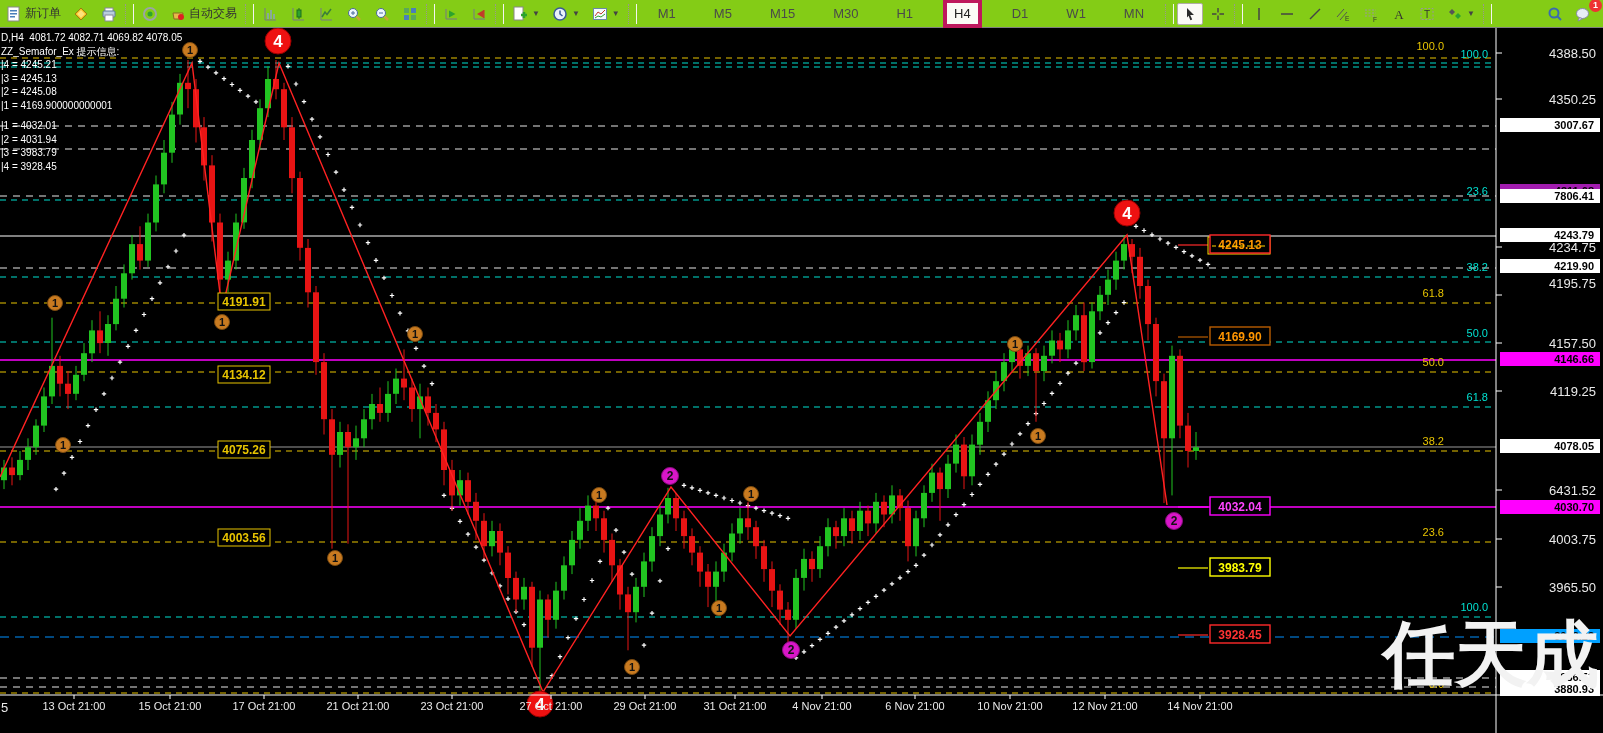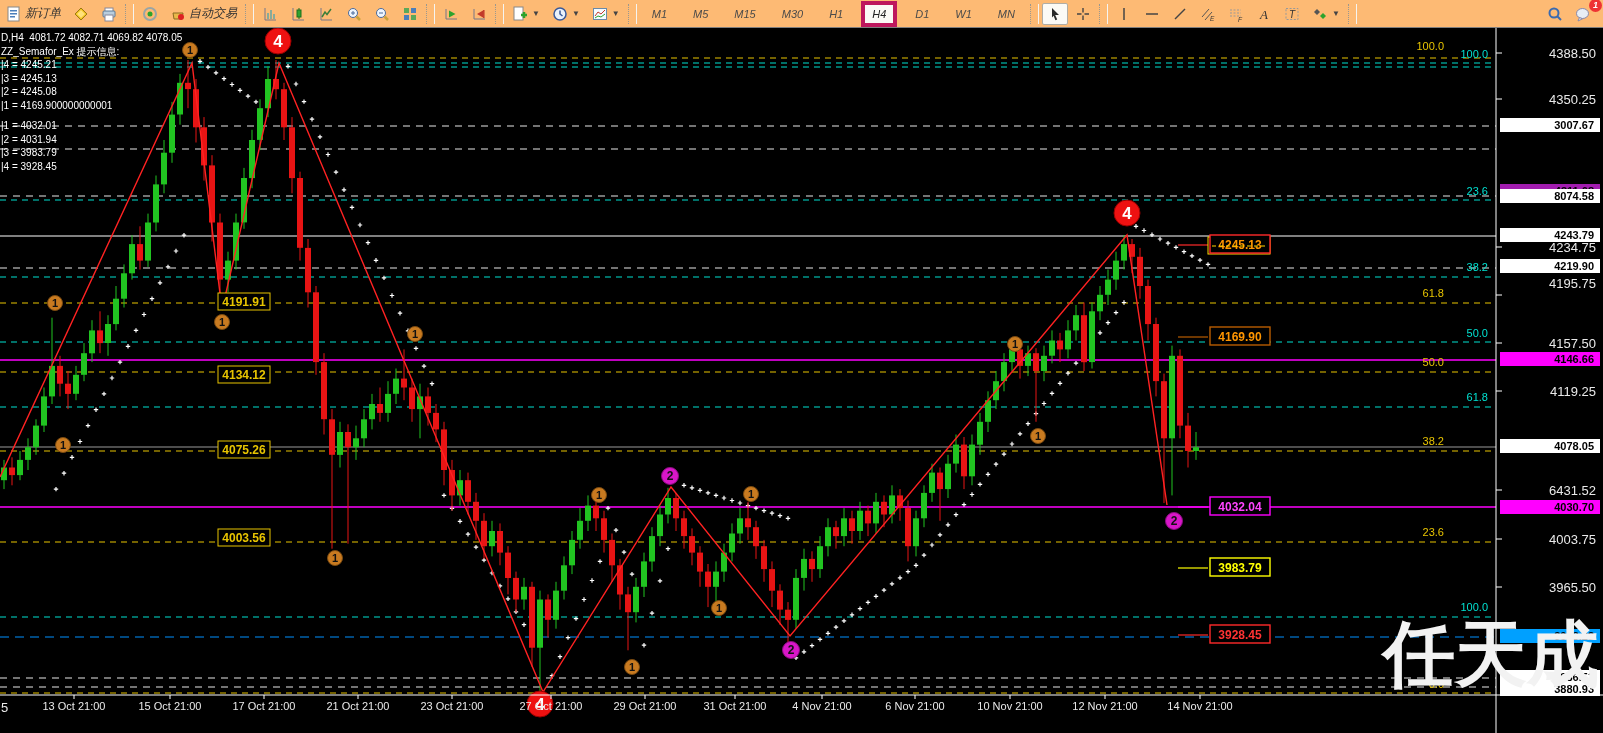--- a/index.html
+++ b/index.html
@@ -1,27 +1,27 @@
 <!DOCTYPE html>
 <html><head>
 <meta charset="utf-8">
 <style>
   html,body{margin:0;padding:0;background:#000;width:1603px;height:733px;overflow:hidden;
     font-family:"Liberation Sans",sans-serif;}
   #stage{position:relative;width:1603px;height:733px;background:#000;}
   
-  #toolbar{position:absolute;left:0;top:0;width:1603px;height:27px;background:#fdba74;
-    border-bottom:1px solid #7f7f7f;display:flex;align-items:center;z-index:10;font-size:12px;color:#333;font-style:italic;}
+  #toolbar{position:absolute;left:0;top:0;width:1603px;height:27px;background:#84cc16;
+    border-bottom:1px solid #7f7f7f;display:flex;align-items:center;z-index:10;font-size:12px;color:#333;}
   .tb-group{display:flex;align-items:center;height:27px;}
   .tb-sep{width:7px;height:20px;margin:0 2px;border-left:1px dotted #9a978f;border-right:1px solid #f5f4f1;}
   .tb-btn{display:flex;align-items:center;gap:3px;padding:2px 4px;margin:0 1px;border:1px solid transparent;
     border-radius:2px;cursor:default;white-space:nowrap;}
   .tb-btn.active{background:#fbfaf6;border:1px solid #b0ada5;}
   .tb-btn svg{display:block;}
-  .tf-btn{padding:3px 7px;margin:0 5px;color:#4a4a4a;font-size:11px;border:1px solid transparent;}
+  .tf-btn{padding:3px 7px;margin:0 11px;color:#4a4a4a;font-size:13px;border:1px solid transparent;}
   .tf-btn.active{background:#fbfaf6;border:4px solid #be185d;color:#222;}
   .caret{font-size:8px;color:#444;margin-left:1px;}
   #tb-right{margin-left:auto;display:flex;align-items:center;padding-right:6px;}
   .chat-badge{position:absolute;top:-5px;right:-7px;background:#e33;color:#fff;border-radius:50%;
     width:13px;height:13px;font-size:9px;line-height:13px;text-align:center;font-weight:bold;}
   
   #chart-svg{position:absolute;left:0;top:0;z-index:2;}
   .axis-label{position:absolute;color:#e9e9e9;font-size:13px;z-index:3;white-space:nowrap;}
   .price-plain{left:1504px;width:92px;text-align:right;padding-right:6px;}
   .price-badge{left:1500px;width:90px;text-align:right;padding:1px 6px 1px 4px;color:#000;font-weight:bold;
@@ -837,21 +837,21 @@
       <div class="axis-label price-plain" style="top: 92px;">4350.25</div>
       <div class="axis-label price-plain" style="top: 240px;">4234.75</div>
       <div class="axis-label price-plain" style="top: 276px;">4195.75</div>
       <div class="axis-label price-plain" style="top: 336px;">4157.50</div>
       <div class="axis-label price-plain" style="top: 384px;">4119.25</div>
       <div class="axis-label price-plain" style="top: 483px;">6431.52</div>
       <div class="axis-label price-plain" style="top: 532px;">4003.75</div>
       <div class="axis-label price-plain" style="top: 580px;">3965.50</div>
       <div class="axis-label price-badge" style="top: 118px; background: rgb(255, 255, 255);">3007.67</div>
       <div class="axis-label price-badge" style="top: 141px; background: #a21caf; margin-top: 43px;">4311.68</div>
-      <div class="axis-label price-badge" style="top: 189px; background: rgb(255, 255, 255);">8074.58</div>
+      <div class="axis-label price-badge" style="top: 189px; background: rgb(255, 255, 255);">7806.41</div>
       <div class="axis-label price-badge" style="top: 228px; background: rgb(255, 255, 255);">4243.79</div>
       <div class="axis-label price-badge" style="top: 259px; background: rgb(255, 255, 255);">4219.90</div>
       <div class="axis-label price-badge" style="top: 352px; background: rgb(255, 0, 255);">4146.66</div>
       <div class="axis-label price-badge" style="top: 439px; background: rgb(255, 255, 255);">4078.05</div>
       <div class="axis-label price-badge" style="top: 500px; background: rgb(255, 0, 255);">4030.70</div>
       <div class="axis-label price-badge" style="top: 629px; background: rgb(0, 160, 255);">3928.23</div>
       <div class="axis-label price-badge" style="top: 670px; background: rgb(255, 255, 255);">3886.53</div>
       <div class="axis-label price-badge" style="top: 682px; background: rgb(255, 255, 255);">3880.93</div>
       <div class="axis-label date-label" style="left: 74px;">13 Oct 21:00</div>
       <div class="axis-label date-label" style="left: 170px;">15 Oct 21:00</div>

